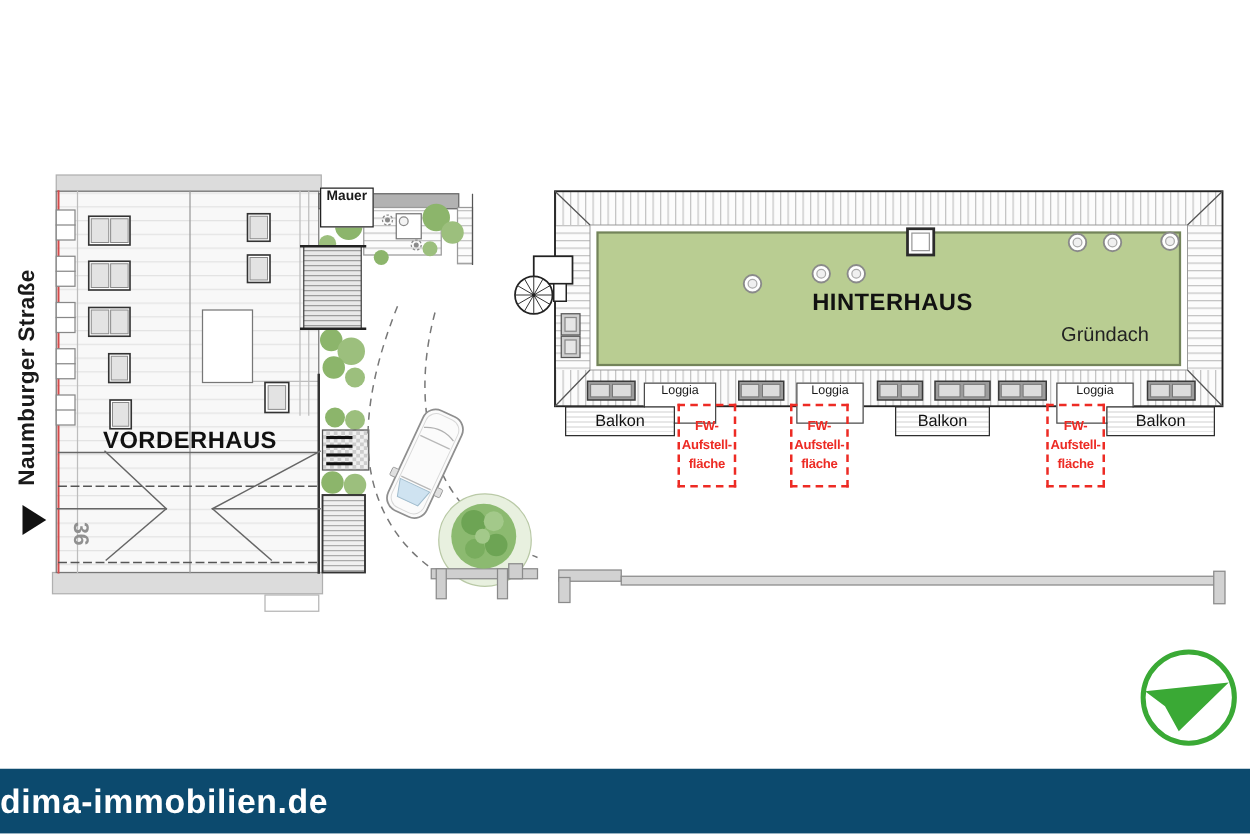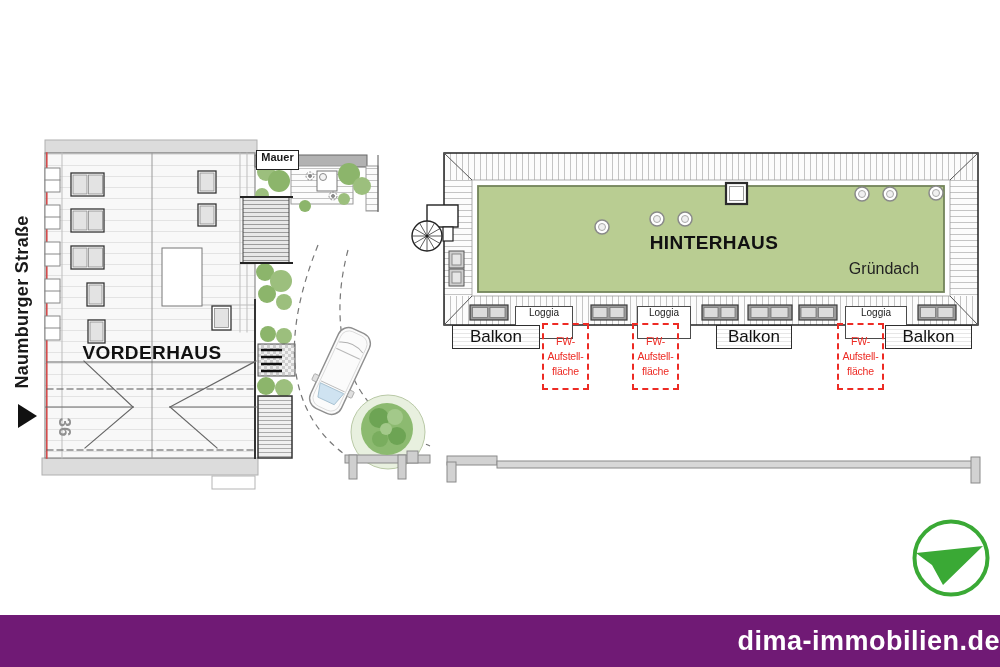--- a/index.html
+++ b/index.html
@@ -9,31 +9,31 @@
   .label{position:absolute;color:#1a1a1a;white-space:nowrap;}
   .street-label{left:22px;top:302px;transform:translate(-50%,-50%) rotate(-90deg);
                 font-size:18px;font-weight:bold;letter-spacing:0.3px;}
   .house-number{left:64px;top:427px;transform:translate(-50%,-50%) rotate(90deg);
                 font-size:17px;font-weight:bold;color:#909090;}
   .house-title{font-size:19px;font-weight:bold;letter-spacing:0.4px;color:#111;
                transform:translate(-50%,-50%);}
   .vorderhaus-title{left:152px;top:353px;}
   .hinterhaus-title{left:714px;top:243px;}
   .gruendach-label{left:884px;top:269px;transform:translate(-50%,-50%);font-size:16px;color:#222;}
-  .mauer-label{left:256px;top:150px;width:43px;height:20px;background:#fff;border:1.5px solid #222;
+  .mauer-label{left:256px;top:150px;width:43px;height:32px;background:#fff;border:1.5px solid #222;
                box-sizing:border-box;text-align:center;line-height:12px;font-size:11px;font-weight:bold;}
   .loggia-box{position:absolute;height:33px;background:#fff;border:1px solid #4a4a4a;
               box-sizing:border-box;text-align:center;font-size:10px;line-height:12px;color:#1a1a1a;}
   .balkon-box{position:absolute;height:24px;border:1px solid #2f2f2f;box-sizing:border-box;
               background:repeating-linear-gradient(to bottom,#ffffff 0px,#ffffff 3px,#e7e7e7 3px,#e7e7e7 4px);
-              text-align:center;font-size:17px;line-height:22px;color:#111;}
+              text-align:center;font-size:13px;line-height:22px;color:#111;}
   .fw-box{position:absolute;width:47px;height:67px;border:2px dashed #ed2b24;box-sizing:border-box;
-          color:#ed2b24;font-size:10.5px;line-height:15px;text-align:center;padding-top:9px;letter-spacing:-0.2px;}
-  .footer-bar{position:absolute;left:0;top:615px;width:1000px;height:52px;background:#701a75;
-              display:flex;align-items:center;justify-content:flex-end;}
+          color:#ed2b24;font-size:10.5px;line-height:15px;text-align:center;padding-top:9px;letter-spacing:-0.2px;font-weight:bold;}
+  .footer-bar{position:absolute;left:0;top:615px;width:1000px;height:52px;background:#0c4a6e;
+              display:flex;align-items:center;justify-content:flex-start;}
   .footer-text{color:#ffffff;font-size:27px;font-weight:bold;letter-spacing:0.5px;}
   .logo{position:absolute;left:905px;top:512px;}
 </style>
 </head>
 <body>
 
 <div id="canvas">
 
 <svg id="plan-svg" width="1000" height="667" viewBox="0 0 1000 667">
   <defs>

